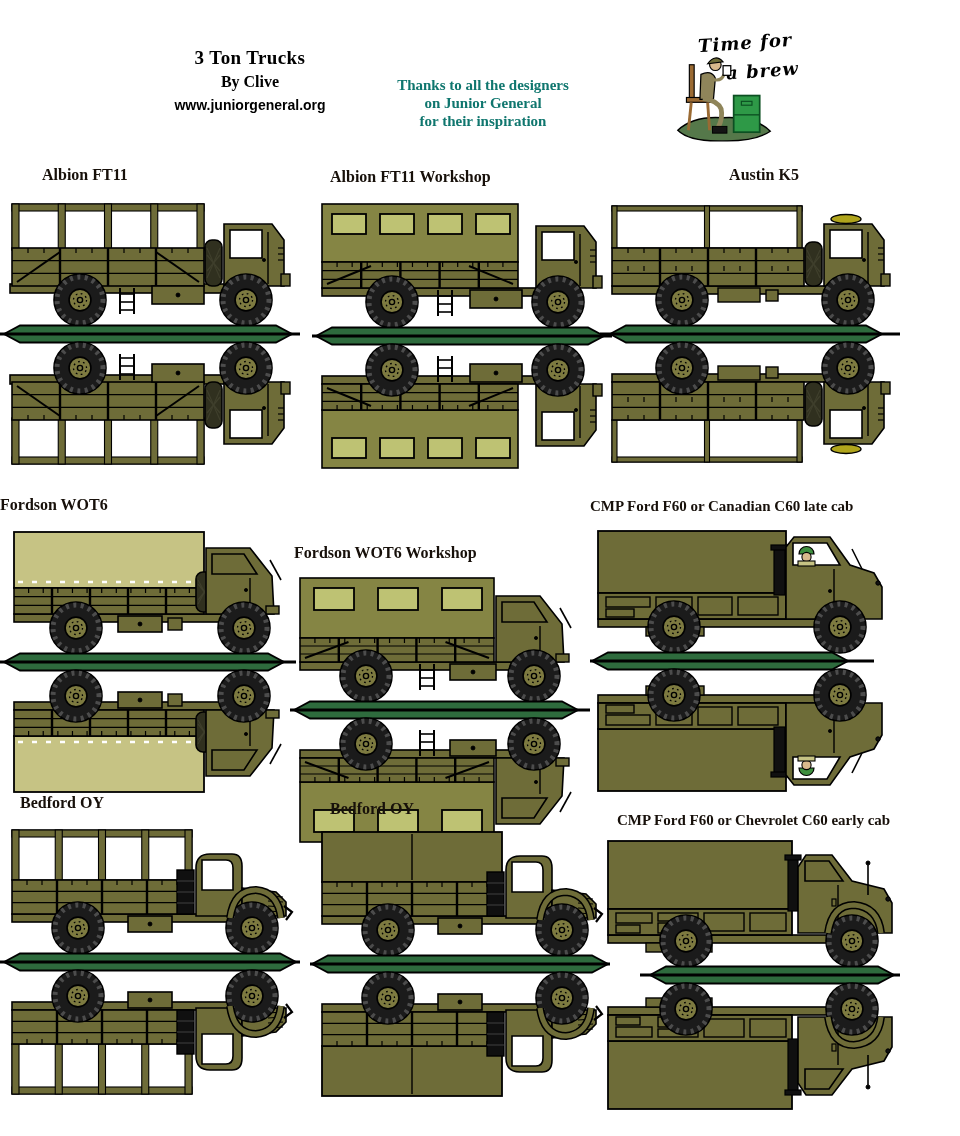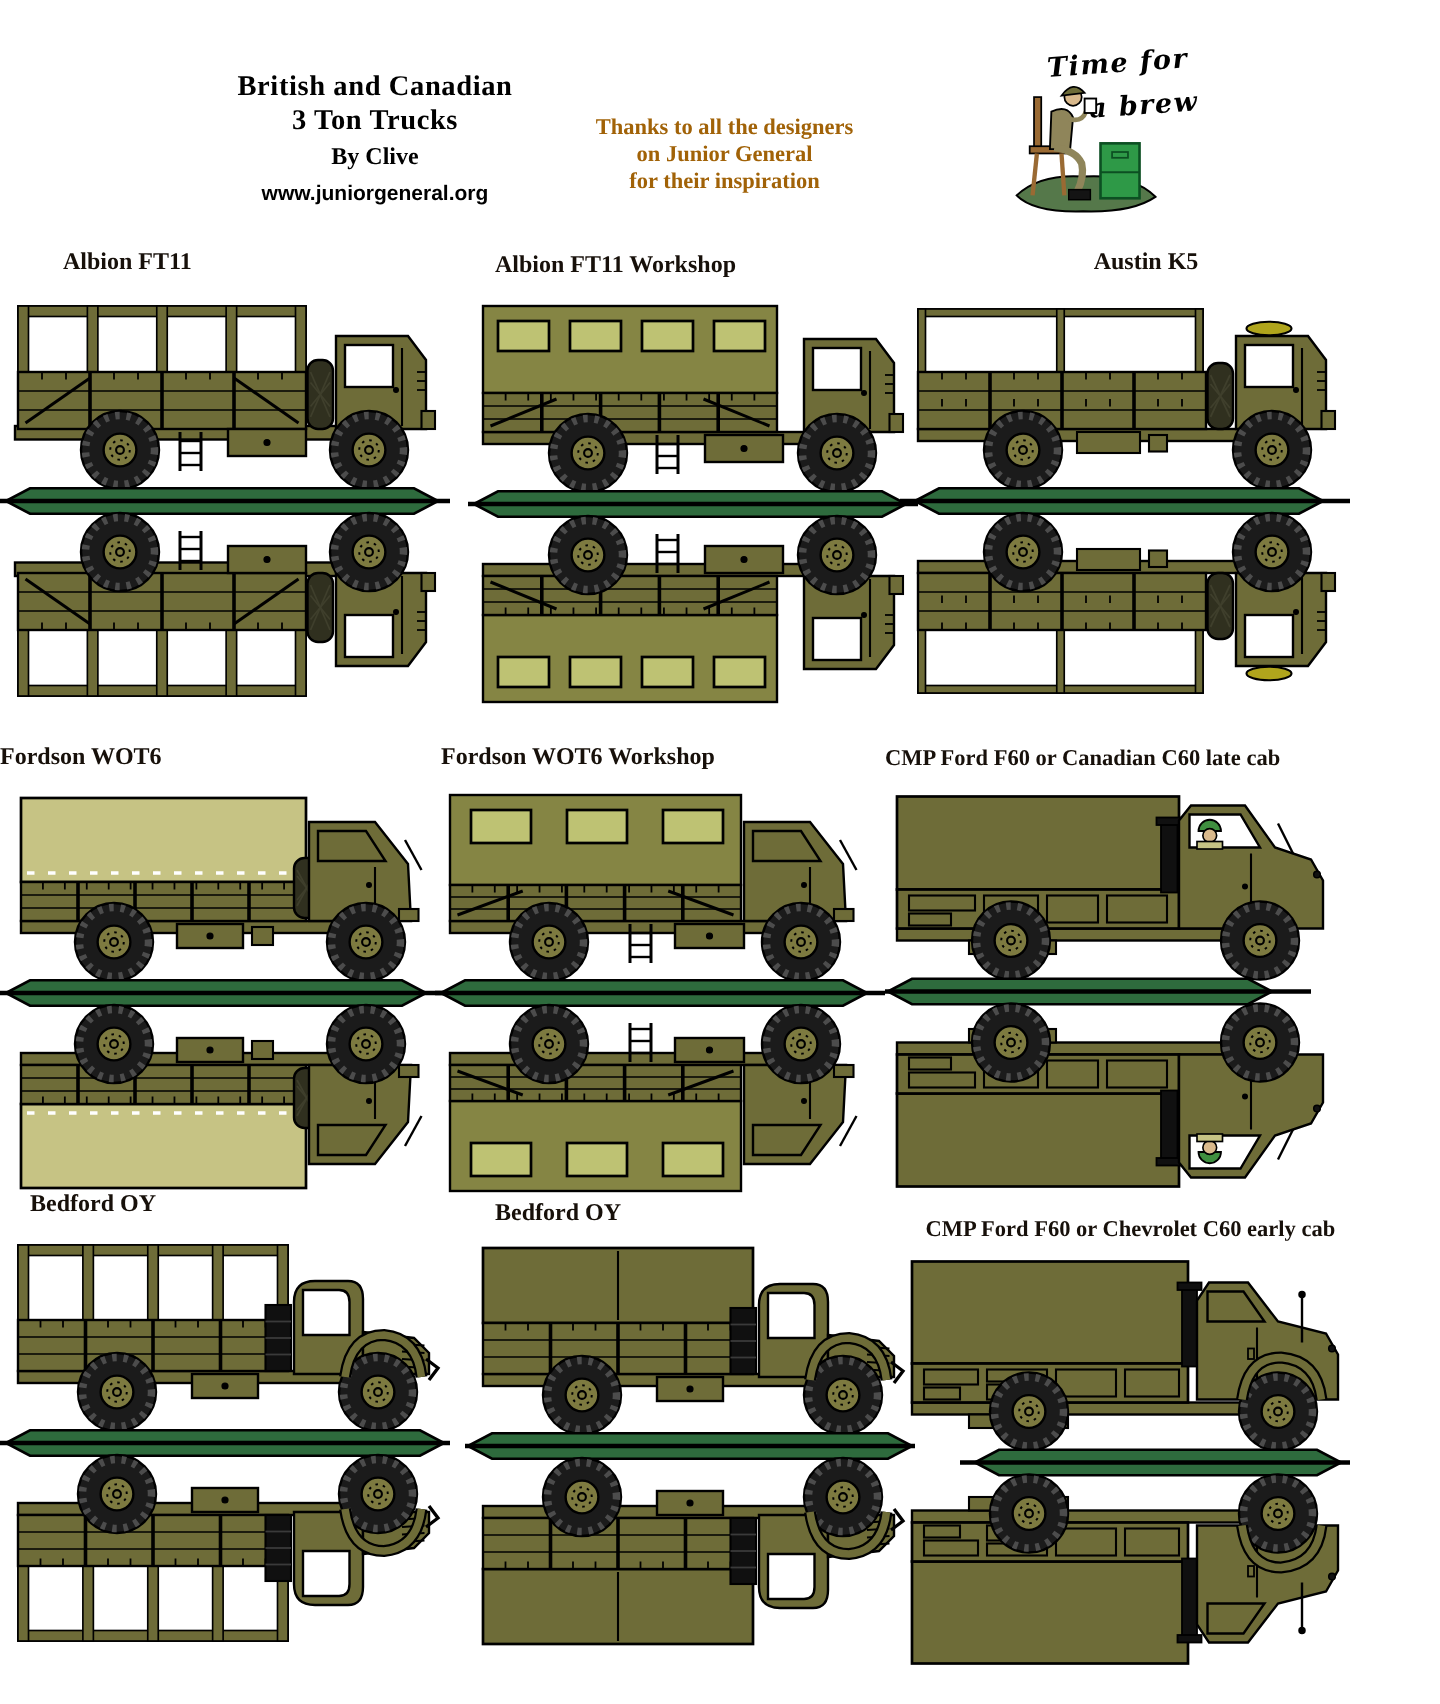--- a/index.html
+++ b/index.html
@@ -6,35 +6,34 @@
   body{
     width:960px;height:1136px;position:relative;overflow:hidden;
     background:#ffffff;
     font-family:"Liberation Serif", serif;
   }
   .abs{position:absolute;}
   .title-block{left:95px;top:46px;width:310px;text-align:center;color:#000;}
   .title-line{font-size:19px;font-weight:700;letter-spacing:.4px;line-height:23px;}
   .byline{font-size:16px;font-weight:700;margin-top:4px;}
   .website{font-size:14px;font-weight:700;font-family:"Liberation Sans",sans-serif;margin-top:6px;}
-  .thanks-block{left:378px;top:76px;width:210px;text-align:center;color:#a16207;}
+  .thanks-block{left:378px;top:76px;width:210px;text-align:center;color:#0f766e;}
   .thanks-line{font-size:15px;font-weight:700;line-height:18px;}
   .brew-caption{font-style:italic;font-weight:700;font-size:18px;color:#000;
     font-family:"DejaVu Serif",serif;transform:rotate(-4deg);letter-spacing:1px;}
   .truck-cell{position:absolute;}
   .truck-label{font-size:16px;font-weight:700;color:#17100a;white-space:nowrap;display:block;}
   .truck-label.small{font-size:15px;}
   .truck-art{display:block;line-height:0;}
   svg{display:block;}
 </style>
 </head>
 <body>
 
 <div class="abs title-block">
-  <div class="title-line">British and Canadian</div>
   <div class="title-line">3 Ton Trucks</div>
   <div class="byline">By Clive</div>
   <div class="website">www.juniorgeneral.org</div>
 </div>
 
 <div class="abs thanks-block">
   <div class="thanks-line">Thanks to all the designers</div>
   <div class="thanks-line">on Junior General</div>
   <div class="thanks-line">for their inspiration</div>
 </div>
@@ -330,21 +329,21 @@
         <path d="M4 146 L20 137.5 L268 137.5 L284 146 L268 154.5 L20 154.5 Z" fill="#2e6b3d" stroke="#000" stroke-width="1.8"></path>
         <line x1="-6" y1="146" x2="296" y2="146" stroke="#000" stroke-width="3"></line>
         <g transform="translate(0,292) scale(1,-1)">
           <use href="#tg3" xlink:href="#tg3"></use>
         </g>
       </svg>
     </div>
 </figure>
 
 <figure class="truck-cell" style="left:290px;top:496px;margin:0;">
-  <figcaption class="truck-label" style="margin-left:4px;">Fordson WOT6 Workshop</figcaption>
+  <figcaption class="truck-label" style="margin-left:4px;margin-top:48px;">Fordson WOT6 Workshop</figcaption>
   <div class="truck-art" style="margin-top:2px;">
       <svg viewBox="0 0 300 292" width="300" height="292" xmlns="http://www.w3.org/2000/svg">
         <g id="tg4">
           <rect x="10" y="98" width="238" height="8" rx="0" fill="#6e6c38" stroke="#000" stroke-width="1.6"></rect>
           <rect x="10" y="14" width="194" height="60" rx="0" fill="#858544" stroke="#000" stroke-width="1.6"></rect>
           <rect x="24" y="24" width="40" height="22" rx="0" fill="#bec273" stroke="#000" stroke-width="1.8"></rect>
           <rect x="88" y="24" width="40" height="22" rx="0" fill="#bec273" stroke="#000" stroke-width="1.8"></rect>
           <rect x="152" y="24" width="40" height="22" rx="0" fill="#bec273" stroke="#000" stroke-width="1.8"></rect>
           <rect x="10" y="74" width="194" height="24" rx="0" fill="#6e6c38" stroke="#000" stroke-width="1.6"></rect>
           <line x1="10" y1="82" x2="204" y2="82" stroke="#000" stroke-width="1.1"></line>

